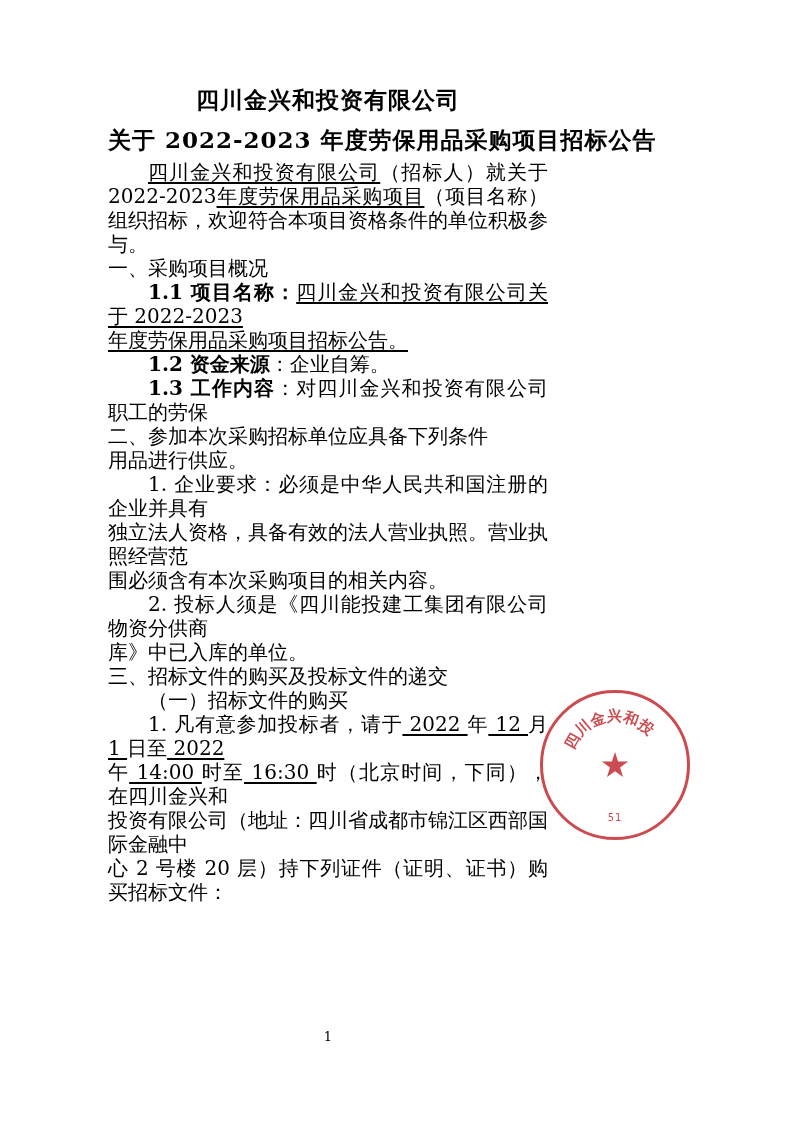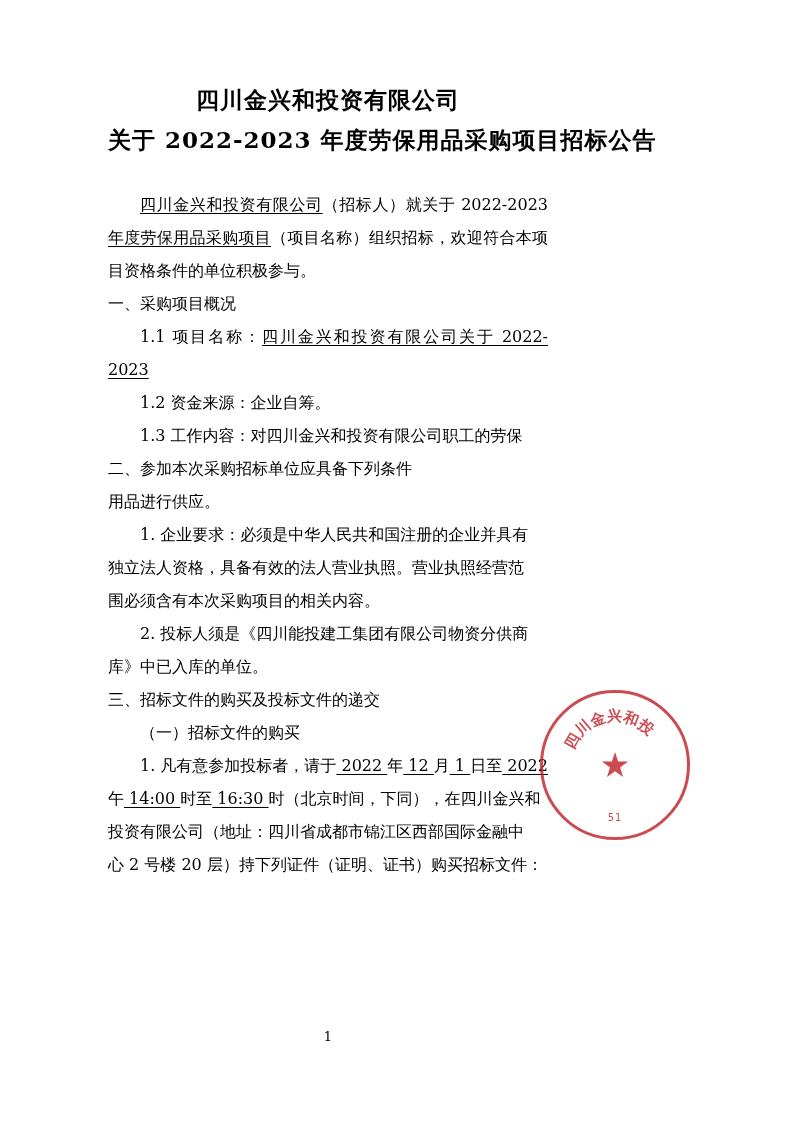--- a/index.html
+++ b/index.html
@@ -33,42 +33,41 @@
     letter-spacing: 1px;
     margin-top: 8px;
     font-family: "DejaVu Serif", "Liberation Serif", serif;
   }
   .doc-title .line2 {
     display: block;
     white-space: nowrap;
   }
 
   .body-block {
-    margin-top: 28px;
-    font-size: 16px;
-    line-height: 33px;
+    font-size: 20px;
+    line-height: 24px;
   }
 
   p.para {
     margin: 0;
     text-align: justify;
     text-justify: inter-ideograph;
   }
 
   .indent2 {
     text-indent: 2em;
   }
 
   .u {
     text-decoration: underline;
     text-underline-offset: 3px;
   }
 
   .bold {
-    font-weight: normal;
+    font-weight: bold;
   }
 
   .num-lat {
     font-family: "DejaVu Serif", "Liberation Serif", serif;
   }
 
   .page-number {
     position: absolute;
     left: 0;
     right: 0;
@@ -139,20 +138,21 @@
     <div class="line2">关于 2022-2023 年度劳保用品采购项目招标公告</div>
   </div>
 
   <div class="body-block">
 
     <p class="para indent2"><span class="u">四川金兴和投资有限公司</span><span>（招标人）就关于 2022-2023</span><span class="u">年度劳保用品采购项目</span><span>（项目名称）组织招标，欢迎符合本</span><span>项目资格条件的单位积极参与。</span></p>
 
     <p class="para">一、采购项目概况</p>
 
     <p class="para indent2"><span class="bold">1.1 项目名称</span><span class="bold">：</span><span class="u">四川金兴和投资有限公司关于 2022-2023</span></p>
+    <p class="para"><span class="u">年度劳保用品采购项目招标公告。</span></p>
 
     <p class="para indent2"><span class="bold">1.2 资金来源</span><span>：企业自筹。</span></p>
 
     <p class="para indent2"><span class="bold">1.3 工作内容</span><span>：对四川金兴和投资有限公司职工的劳保</span></p>
     <p class="para">二、参加本次采购招标单位应具备下列条件</p>
 
     <p class="para">用品进行供应。</p>
 
     <p class="para indent2">1. 企业要求：必须是中华人民共和国注册的企业并具有</p>
     <p class="para">独立法人资格，具备有效的法人营业执照。营业执照经营范</p>

